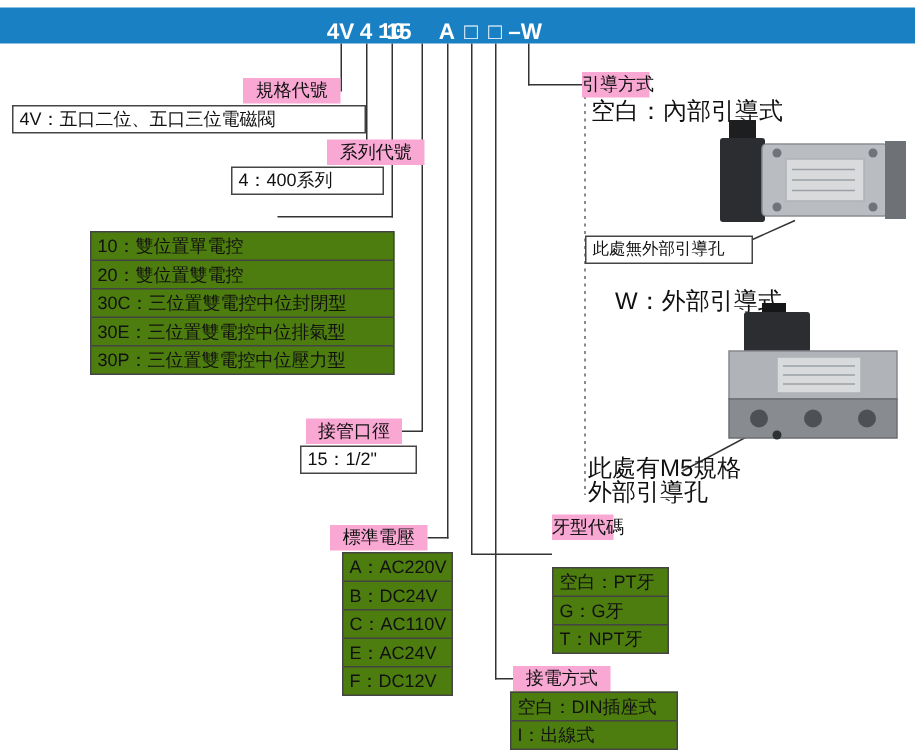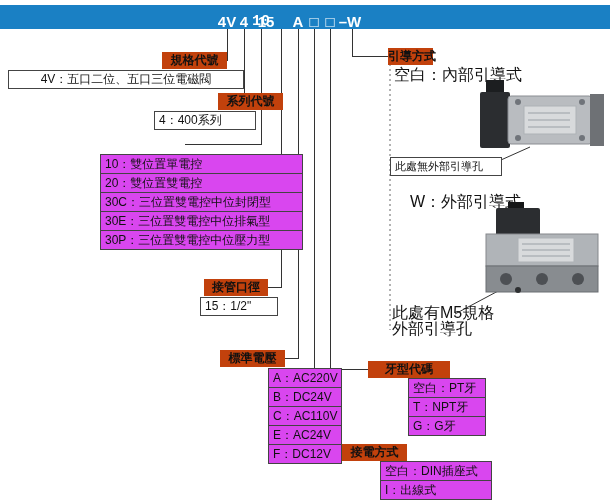--- a/index.html
+++ b/index.html
@@ -3,25 +3,25 @@
 <meta charset="utf-8">
 <style>
   html,body{margin:0;padding:0;background:#fff;}
   .stage{position:relative;width:610px;height:504px;background:#fff;overflow:hidden;
          font-family:"Liberation Sans","DejaVu Sans",sans-serif;color:#111;padding-left:36px;}
   .header-bar{position:absolute;left:0;top:5px;width:610px;height:24px;background:#1a80c4;}
   .code-part{position:absolute;top:9px;transform:translateX(-50%);color:#fff;
              font-weight:bold;font-size:15px;line-height:16px;white-space:nowrap;}
   .vline{position:absolute;width:1px;background:#333;}
   .hline{position:absolute;height:1px;background:#333;}
-  .tag{position:absolute;height:17px;background:#c2410c;font-size:12px;font-weight:bold;
+  .tag{position:absolute;height:17px;background:#f9a8d4;font-size:12px;font-weight:normal;
        text-align:center;line-height:17px;white-space:nowrap;}
   .box{position:absolute;background:#fff;border:1px solid #444;font-size:12px;height:17px;
        line-height:17px;padding:0 4px;white-space:nowrap;box-sizing:content-box;}
-  .tbl{position:absolute;border:1px solid #444;background:#d946ef;margin-left:40px;}
+  .tbl{position:absolute;border:1px solid #444;background:#4d7c0f;}
   .tbl .row{height:18px;line-height:18px;font-size:12px;padding:0 4px;
             border-top:1px solid #444;white-space:nowrap;}
   .tbl .row:first-child{border-top:none;}
   .note-text{position:absolute;font-size:16px;line-height:15px;white-space:nowrap;}
   .overlay{position:absolute;left:0;top:0;pointer-events:none;}
   .valve{position:absolute;}
 </style>
 </head>
 <body>
 
@@ -58,24 +58,24 @@
     <line x1="492" y1="164" x2="530" y2="147" stroke="#333" stroke-width="1"></line>
     <line x1="455" y1="314" x2="515" y2="282" stroke="#333" stroke-width="1"></line>
   </svg>
 
   <div class="tag" style="left:162px;top:52px;width:65px;">規格代號</div>
   <div class="tag" style="left:179px;top:93px;width:65px;margin-left:39px;">系列代號</div>
   <div class="tag" style="left:120px;top:136px;width:65px;margin-top:19px;">電控方式</div>
   <div class="tag" style="left:204px;top:279px;width:64px;">接管口徑</div>
   <div class="tag" style="left:220px;top:350px;width:65px;">標準電壓</div>
   <div class="tag" style="left:388px;top:48px;width:45px;">引導方式</div>
-  <div class="tag" style="left:368px;top:361px;width:82px;">牙型代碼</div>
+  <div class="tag" style="left:368px;top:343px;width:41px;">牙型代碼</div>
   <div class="tag" style="left:342px;top:444px;width:65px;">接電方式</div>
 
-  <div class="box" style="left:8px;top:70px;width:226px;text-align:center;">4V：五口二位、五口三位電磁閥</div>
+  <div class="box" style="left:8px;top:70px;width:226px;">4V：五口二位、五口三位電磁閥</div>
   <div class="box" style="left:154px;top:111px;width:92px;">4：400系列</div>
   <div class="box" style="left:200px;top:297px;width:68px;">15：1/2"</div>
 
   <div class="tbl" style="left:60px;top:154px;width:201px;">
     <div class="row">10：雙位置單電控</div>
     <div class="row">20：雙位置雙電控</div>
     <div class="row">30C：三位置雙電控中位封閉型</div>
     <div class="row">30E：三位置雙電控中位排氣型</div>
     <div class="row">30P：三位置雙電控中位壓力型</div>
   </div>
@@ -83,22 +83,22 @@
   <div class="tbl" style="left:228px;top:368px;width:72px;">
     <div class="row">A：AC220V</div>
     <div class="row">B：DC24V</div>
     <div class="row">C：AC110V</div>
     <div class="row">E：AC24V</div>
     <div class="row">F：DC12V</div>
   </div>
 
   <div class="tbl" style="left:368px;top:378px;width:76px;">
     <div class="row">空白：PT牙</div>
+    <div class="row">G：G牙</div>
     <div class="row">T：NPT牙</div>
-    <div class="row">G：G牙</div>
   </div>
 
   <div class="tbl" style="left:340px;top:461px;width:110px;">
     <div class="row">空白：DIN插座式</div>
     <div class="row">I：出線式</div>
   </div>
 
   <div class="note-text" style="left:394px;top:67px;">空白：內部引導式</div>
   <div class="box" style="left:390px;top:157px;width:102px;font-size:11px;">此處無外部引導孔</div>
   <div class="note-text" style="left:410px;top:194px;">W：外部引導式</div>

